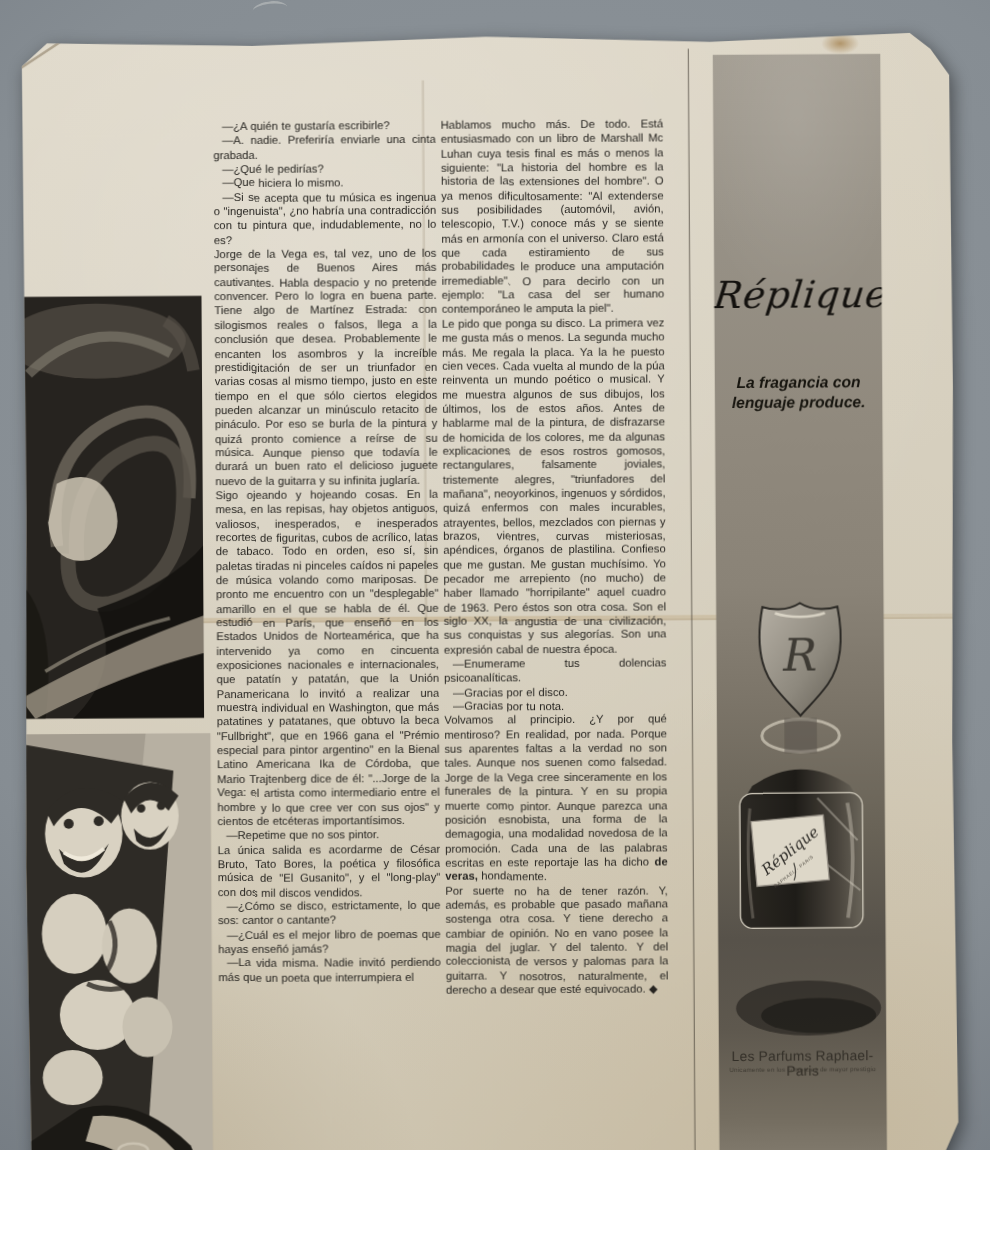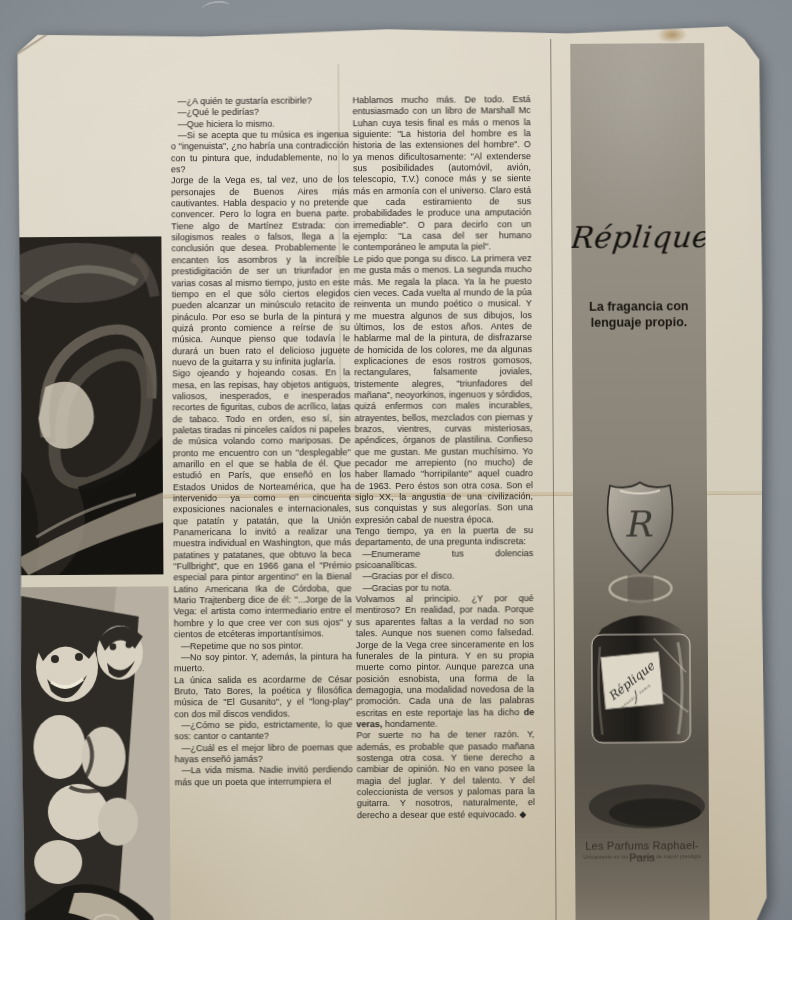--- a/index.html
+++ b/index.html
@@ -45,21 +45,21 @@
   
   .ad{position:absolute;left:555px;top:19px;width:134px;height:885px;overflow:hidden;
     background:
       radial-gradient(90% 25% at 50% 6%, rgba(255,255,255,.10), transparent 70%),
       linear-gradient(180deg,#a39d92 0%,#979186 16%,#90897d 34%,#8a8377 48%,#7c7569 58%,#696357 70%,#57524a 80%,#5e584e 88%,#736c5f 96%,#837c6f 100%);}
   .brand{position:absolute;left:0;top:176px;width:100%;text-align:center;
     font-family:"DejaVu Serif",serif;font-style:italic;font-size:30px;color:#14120f;
     transform:skewX(-7deg);letter-spacing:.5px;}
   .tagline{position:absolute;left:0;top:255px;width:100%;text-align:center;
     font-weight:700;font-size:12.5px;line-height:16px;color:#17150f;}
-  .tagline span{display:block;}
+  .tagline span{display:block;font-style:italic;}
   .bottle-svg{position:absolute;left:0;top:433px;width:134px;height:360px;}
   .ad-caption{position:absolute;left:0;top:796px;width:100%;text-align:center;
     font-size:11px;font-weight:400;color:#332f28;letter-spacing:.2px;}
   .ad-caption-sub{position:absolute;left:0;top:810px;width:100%;text-align:center;
     font-size:5px;color:#3d3931;letter-spacing:.2px;}
   .pagenum{position:absolute;left:682px;top:923px;font-size:11px;color:#33312c;margin-top:34px;}
 </style>
 </head>
 <body>
 
@@ -115,51 +115,50 @@
           <path d="M52,200 q16,8 34,2" stroke="#2e2b26" stroke-width="4" fill="none" opacity=".8"></path>
           <path d="M46,300 Q92,288 134,330 L152,372 L0,372 L0,330 Z" fill="#1b1915"></path>
           <path d="M56,306 Q98,302 128,342 L112,362 Q82,332 50,326 Z" fill="#b3aa98"></path>
           <ellipse cx="88" cy="334" rx="12" ry="6" fill="none" stroke="#cfc8b8" stroke-width="2" opacity=".8"></ellipse>
           <path d="M118,344 q10,6 14,16" stroke="#0f0e0c" stroke-width="6" fill="none"></path>
         </svg>
       </div>
 
       <div class="col col1">
         <p class="d">—¿A quién te gustaría escribirle?</p>
+        <p class="d">—A. nadie. Preferiría enviarle una cinta grabada.</p>
         <p class="d">—¿Qué le pedirías?</p>
         <p class="d">—Que hiciera lo mismo.</p>
         <p class="d">—Si se acepta que tu música es ingenua o "ingenuista", ¿no habría una contradicción con tu pintura que, indudablemente, no lo es?</p>
         <p>Jorge de la Vega es, tal vez, uno de los personajes de Buenos Aires más cautivantes. Habla despacio y no pretende convencer. Pero lo logra en buena parte. Tiene algo de Martínez Estrada: con silogismos reales o falsos, llega a la conclusión que desea. Probablemente le encanten los asombros y la increíble prestidigitación de ser un triunfador en varias cosas al mismo tiempo, justo en este tiempo en el que sólo ciertos elegidos pueden alcanzar un minúsculo retacito de pináculo. Por eso se burla de la pintura y quizá pronto comience a reírse de su música. Aunque pienso que todavía le durará un buen rato el delicioso juguete nuevo de la guitarra y su infinita juglaría.</p>
         <p>Sigo ojeando y hojeando cosas. En la mesa, en las repisas, hay objetos antiguos, valiosos, inesperados, e inesperados recortes de figuritas, cubos de acrílico, latas de tabaco. Todo en orden, eso sí, sin paletas tiradas ni pinceles caídos ni papeles de música volando como mariposas. De pronto me encuentro con un "desplegable" amarillo en el que se habla de él. Que estudió en París, que enseñó en los Estados Unidos de Norteamérica, que ha intervenido ya como en cincuenta exposiciones nacionales e internacionales, que patatín y patatán, que la Unión Panamericana lo invitó a realizar una muestra individual en Washington, que más patatines y patatanes, que obtuvo la beca "Fullbright", que en 1966 gana el "Prémio especial para pintor argentino" en la Bienal Latino Americana Ika de Córdoba, que Mario Trajtenberg dice de él: "...Jorge de la Vega: el artista como intermediario entre el hombre y lo que cree ver con sus ojos" y cientos de etcéteras importantísimos.</p>
         <p class="d">—Repetime que no sos pintor.</p>
-        <p class="d">—No soy pintor. Y, además, la pintura ha muerto.</p>
         <p>La única salida es acordarme de César Bruto, Tato Bores, la poética y filosófica música de "El Gusanito", y el "long-play" con dos mil discos vendidos.</p>
-        <p class="d">—¿Cómo se pido, estrictamente, lo que sos: cantor o cantante?</p>
+        <p class="d">—¿Cómo se disco, estrictamente, lo que sos: cantor o cantante?</p>
         <p class="d">—¿Cuál es el mejor libro de poemas que hayas enseñó jamás?</p>
         <p class="d">—La vida misma. Nadie invitó perdiendo más que un poeta que interrumpiera el</p>
       </div>
 
       <div class="col col2">
         <p>Hablamos mucho más. De todo. Está entusiasmado con un libro de Marshall Mc Luhan cuya tesis final es más o menos la siguiente: "La historia del hombre es la historia de las extensiones del hombre". O ya menos dificultosamente: "Al extenderse sus posibilidades (automóvil, avión, telescopio, T.V.) conoce más y se siente más en armonía con el universo. Claro está que cada estiramiento de sus probabilidades le produce una amputación irremediable". O para decirlo con un ejemplo: "La casa del ser humano contemporáneo le amputa la piel".</p>
         <p>Le pido que ponga su disco. La primera vez me gusta más o menos. La segunda mucho más. Me regala la placa. Ya la he puesto cien veces. Cada vuelta al mundo de la púa reinventa un mundo poético o musical. Y me muestra algunos de sus dibujos, los últimos, los de estos años. Antes de hablarme mal de la pintura, de disfrazarse de homicida de los colores, me da algunas explicaciones de esos rostros gomosos, rectangulares, falsamente joviales, tristemente alegres, "triunfadores del mañana", neoyorkinos, ingenuos y sórdidos, quizá enfermos con males incurables, atrayentes, bellos, mezclados con piernas y brazos, vientres, curvas misteriosas, apéndices, órganos de plastilina. Confieso que me gustan. Me gustan muchísimo. Yo pecador me arrepiento (no mucho) de haber llamado "horripilante" aquel cuadro de 1963. Pero éstos son otra cosa. Son el siglo XX, la angustia de una civilización, sus conquistas y sus alegorías. Son una expresión cabal de nuestra época.</p>
-        <p>Tengo tiempo, ya en la puerta de su departamento, de una pregunta indiscreta:</p>
         <p class="d">—Enumerame tus dolencias psicoanalíticas.</p>
         <p class="d">—Gracias por el disco.</p>
         <p class="d">—Gracias por tu nota.</p>
         <p>Volvamos al principio. ¿Y por qué mentiroso? En realidad, por nada. Porque sus aparentes faltas a la verdad no son tales. Aunque nos suenen como falsedad. Jorge de la Vega cree sinceramente en los funerales de la pintura. Y en su propia muerte como pintor. Aunque parezca una posición esnobista, una forma de la demagogia, una modalidad novedosa de la promoción. Cada una de las palabras escritas en este reportaje las ha dicho <b>de veras,</b> hondamente.</p>
         <p>Por suerte no ha de tener razón. Y, además, es probable que pasado mañana sostenga otra cosa. Y tiene derecho a cambiar de opinión. No en vano posee la magia del juglar. Y del talento. Y del coleccionista de versos y palomas para la guitarra. Y nosotros, naturalmente, el derecho a desear que esté equivocado. ◆</p>
       </div>
 
       <div class="rule"></div>
 
       <div class="ad">
         <div class="brand">Réplique</div>
         <div class="tagline">
           <span>La fragancia con</span>
-          <span>lenguaje propio.</span>
+          <span>lenguaje produce.</span>
         </div>
 
         <svg class="bottle-svg" viewBox="0 0 134 360">
           <defs>
             <linearGradient id="bodyGrad" x1="0" y1="0" x2="1" y2="0">
               <stop offset="0" stop-color="#2b2823"></stop>
               <stop offset="0.45" stop-color="#1d1b17"></stop>
               <stop offset="0.8" stop-color="#4a453d"></stop>
               <stop offset="1" stop-color="#6a655a"></stop>
             </linearGradient>

